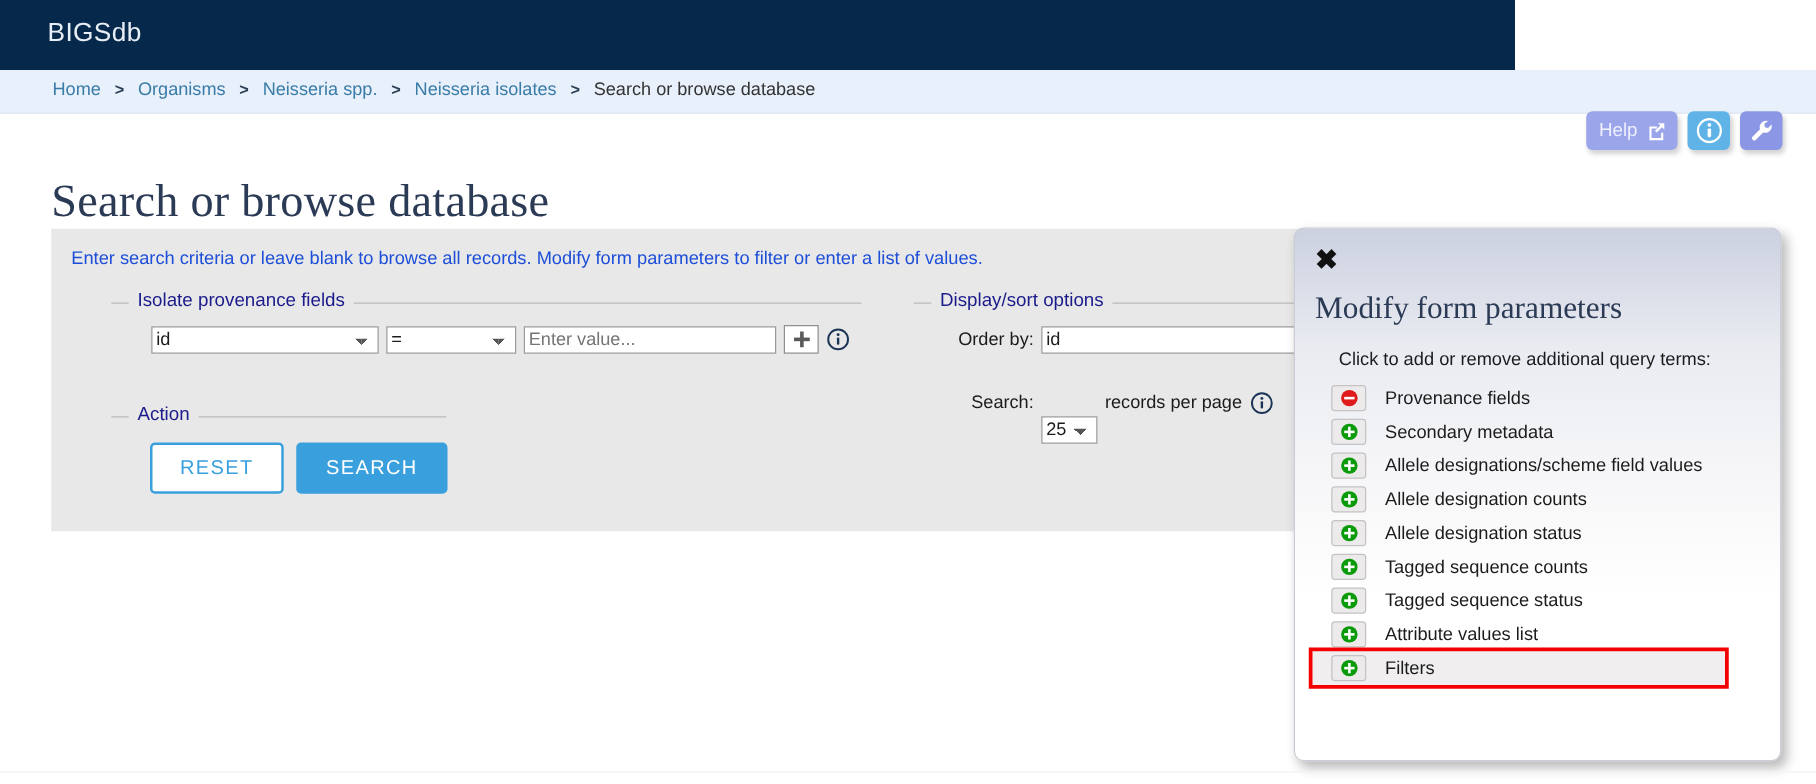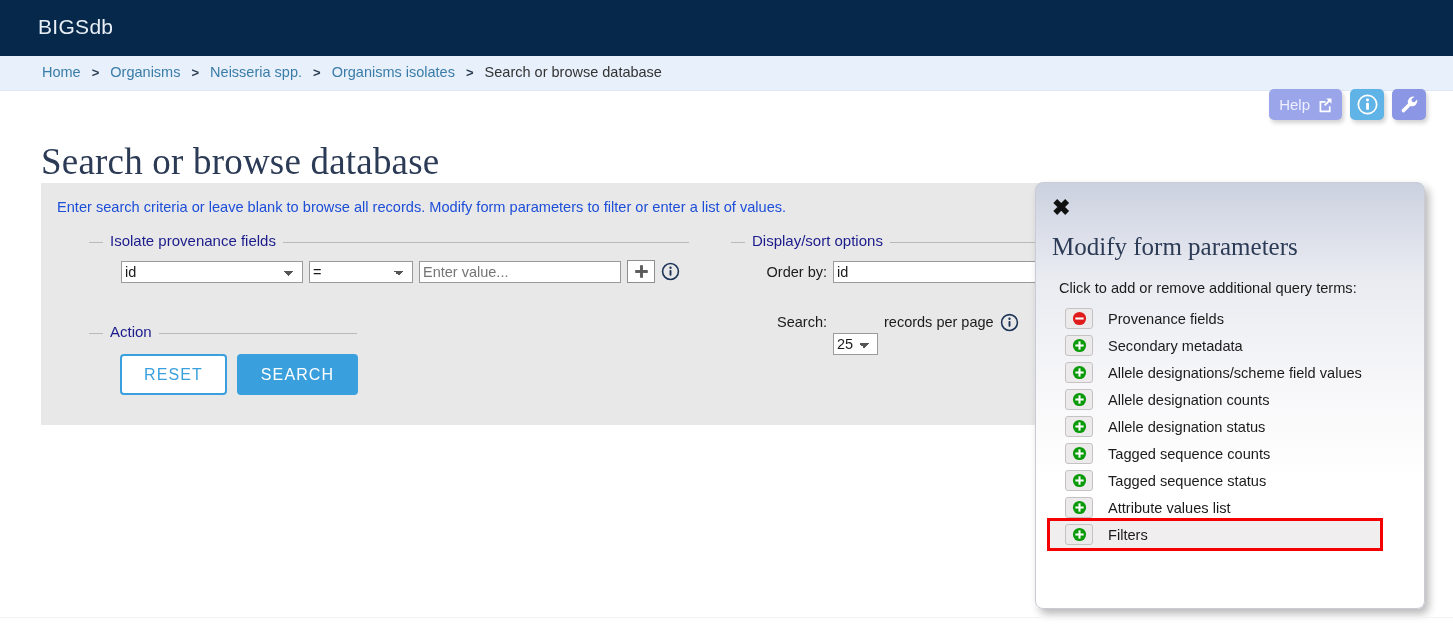--- a/index.html
+++ b/index.html
@@ -7,21 +7,21 @@
     margin: 0; padding: 0;
     width: 1453px; height: 627px;
     background: #ffffff;
     font-family: "Liberation Sans", sans-serif;
     overflow: hidden;
   }
   #root { position: relative; width: 1453px; height: 627px; background:#fff; }
 
   
   .topbar {
-    position: absolute; left:0; top:0; width:1453px; height:56px;
+    position: absolute; left:0; top:0; width:1212px; height:56px;
     background:#06284b;
   }
   .brand {
     position:absolute; left:38px; top:15px;
     color:#e8eef5; font-size:21px; letter-spacing:.3px;
   }
 
   
   .crumbbar {
     position:absolute; left:0; top:56px; width:1453px; height:35px;
@@ -147,21 +147,21 @@
     position:absolute; left:16px; top:14px;
     font-size:22px; line-height:1; color:#111; cursor:pointer;
     font-weight:bold;
   }
   .modal-title {
     position:absolute; left:16px; top:50px;
     font-family:"Liberation Serif", serif;
     font-size:25px; color:#2b3a55;
   }
   .modal-sub {
-    position:absolute; left:23px; top:97px;
+    position:absolute; left:35px; top:97px;
     font-size:14.6px; color:#1b1b1b;
   }
   .term-list { position:absolute; left:14px; top:122px; width:358px; }
   .term {
     display:flex; align-items:center; height:27px; cursor:pointer;
     position:relative;
   }
   .term .icobox {
     width:28px; height:21px; margin-left:15px;
     background:#eceaea; border:1px solid #c4c2c2; border-radius:3px;
@@ -190,21 +190,21 @@
   </div>
 
   <div class="crumbbar">
     <div class="crumbs">
       <a href="#">Home</a>
       <span class="sep">&gt;</span>
       <a href="#">Organisms</a>
       <span class="sep">&gt;</span>
       <a href="#">Neisseria spp.</a>
       <span class="sep">&gt;</span>
-      <a href="#">Organisms isolates</a>
+      <a href="#">Neisseria isolates</a>
       <span class="sep">&gt;</span>
       <span class="cur">Search or browse database</span>
     </div>
   </div>
 
   <div class="tool-row">
     <div class="tool-btn tool-help">
       <span class="lbl">Help</span>
       <span>
         <svg width="17" height="17" viewBox="0 0 20 20">

